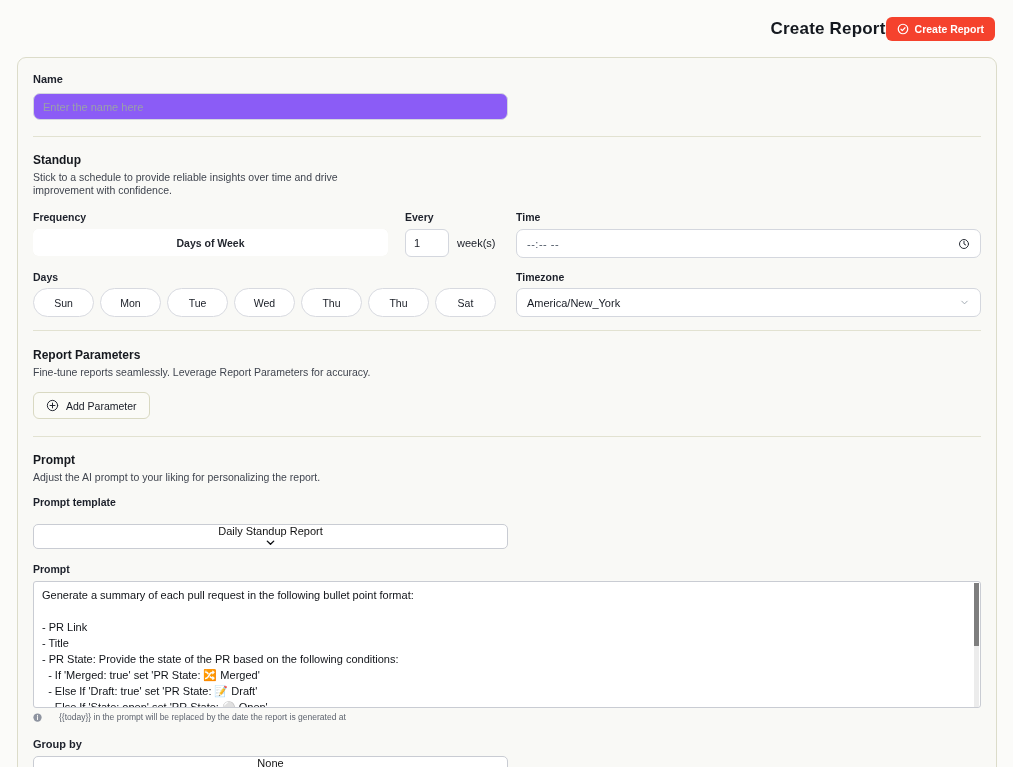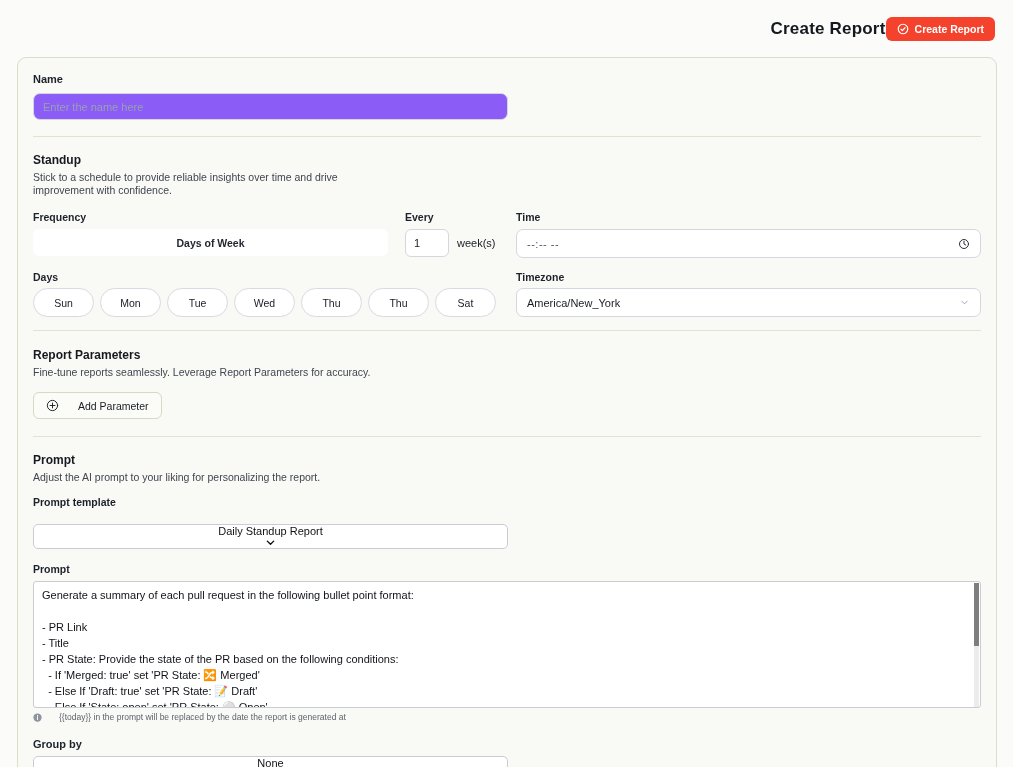--- a/index.html
+++ b/index.html
@@ -71,21 +71,21 @@
     display:flex; align-items:center; justify-content:center;
     font-size:10.5px; color:#181c25; cursor:pointer; font-weight:500;
   }
   .select-box {
     margin-top:5px; height:29px; background:#fff; border:1px solid #d4d7de; border-radius:7px;
     display:flex; align-items:center; justify-content:space-between; padding:0 10px; cursor:pointer;
     font-size:11px; color:#181c25;
   }
   
   .add-param-btn {
-    margin-top:13px; display:inline-flex; align-items:center; gap:19px;
+    margin-top:13px; display:inline-flex; align-items:center; gap:7px;
     background:#fbfbf7; border:1px solid #d9d9c2; border-radius:6px;
     font-family:inherit; font-size:10.5px; color:#181c25; font-weight:500;
     padding:6px 12px; cursor:pointer;
   }
   
   .native-select {
     margin-top:6px; width:475px; height:25px; background:#fff; border:1px solid #c9ccd3; border-radius:5px;
     display:flex; align-items:center; justify-content:space-between; padding:0 8px;
     font-size:11px; color:#111; cursor:pointer;flex-direction:column;
   }

